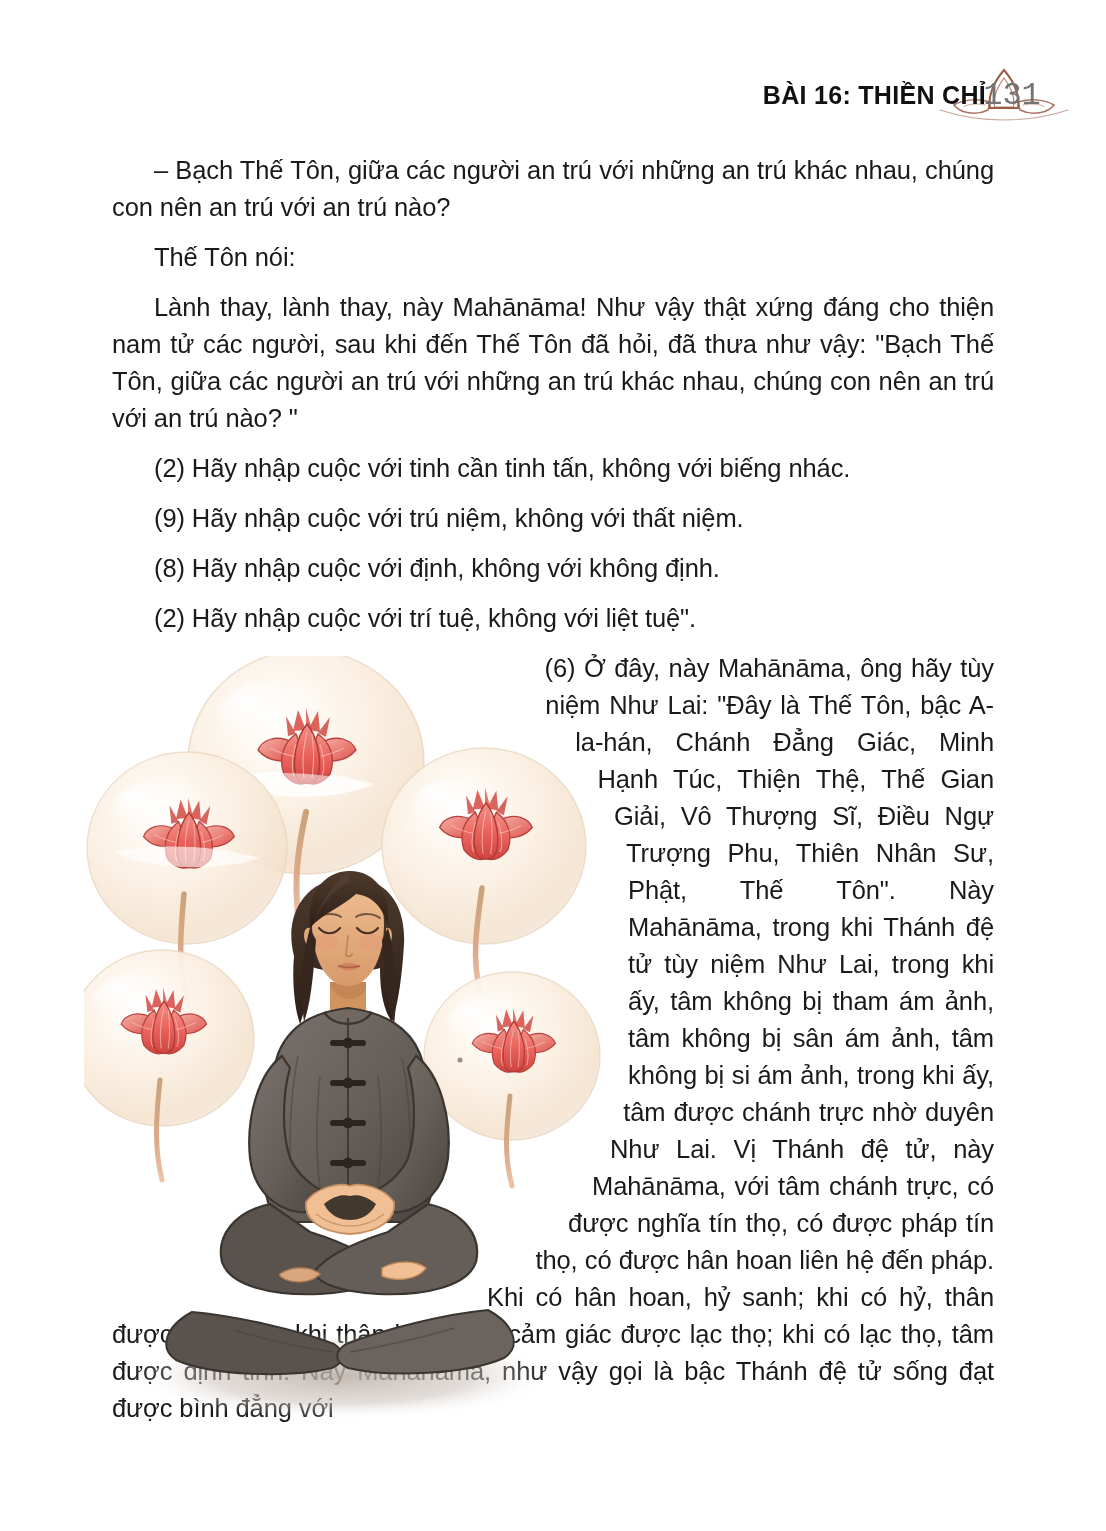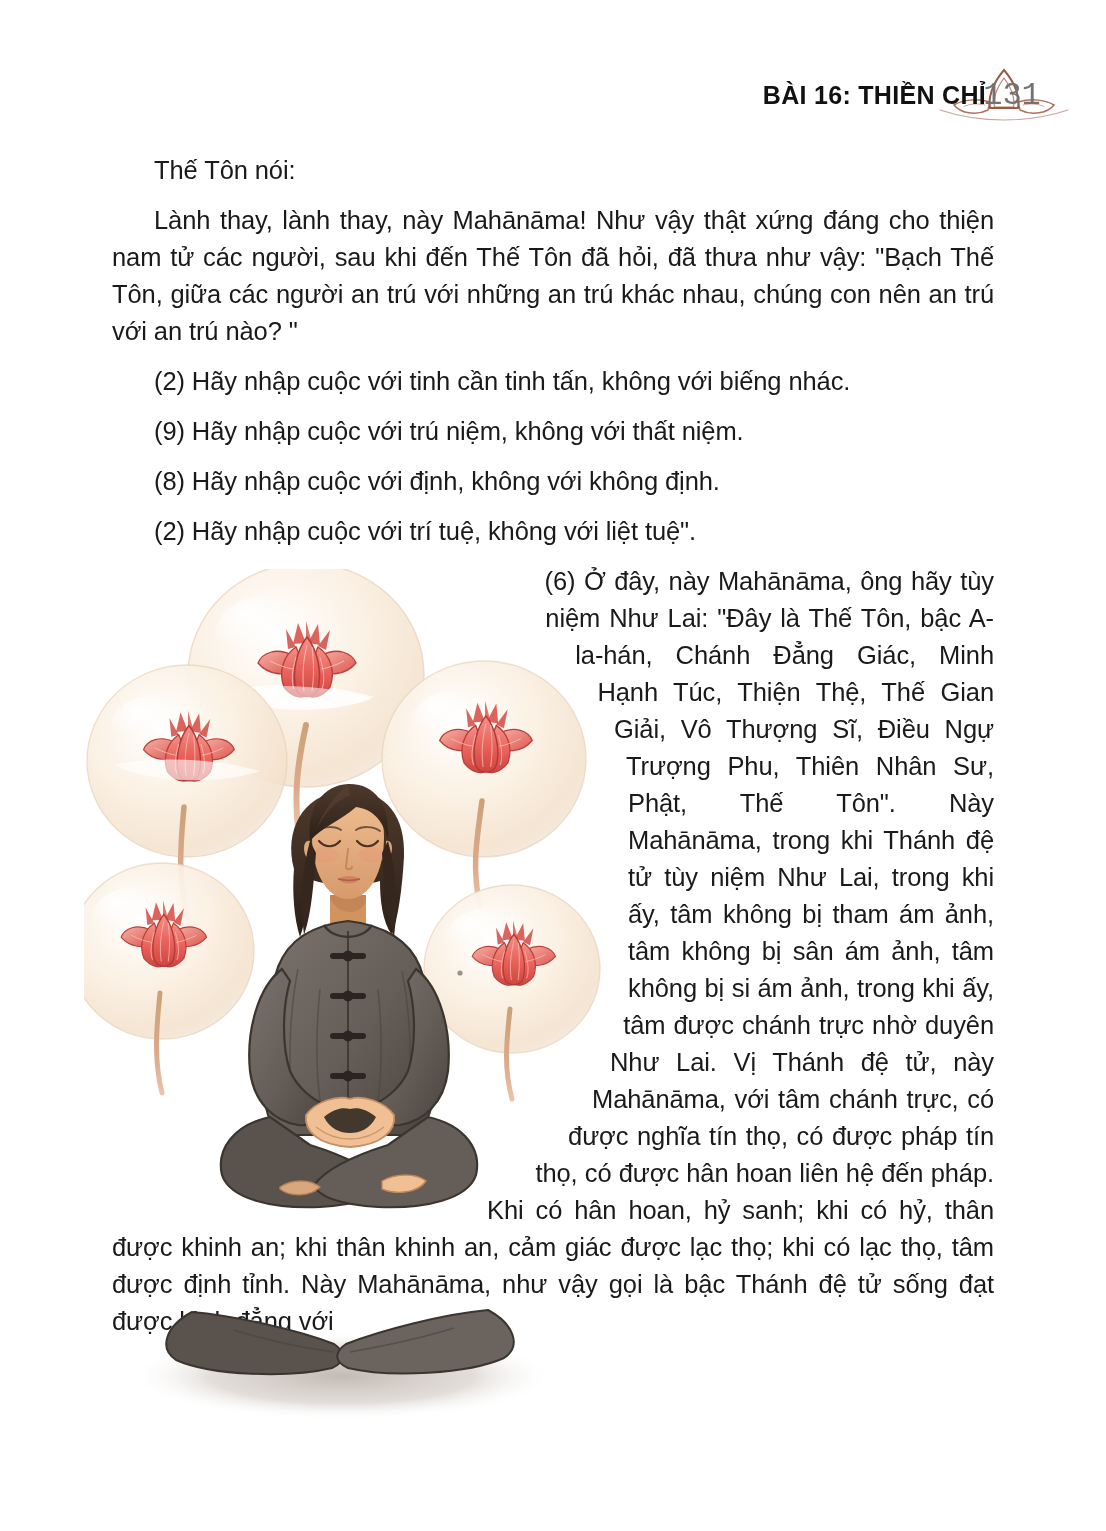--- a/index.html
+++ b/index.html
@@ -101,20 +101,21 @@
 
           <path d="M2 52 C26 60 48 62 66 62 C84 62 106 60 130 52" stroke-width="1.1" opacity="0.55"></path>
         </g>
       </svg>
       <div class="page-number">131</div>
     </div>
   </div>
 
   <div class="body-wrap">
 
+    <p class="just">– Bạch Thế Tôn, giữa các người an trú với những an trú khác nhau, chúng con nên an trú với an trú nào?</p>
     <p>Thế Tôn nói:</p>
     <p class="just">Lành thay, lành thay, này Mahānāma! Như vậy thật xứng đáng cho thiện nam tử các người, sau khi đến Thế Tôn đã hỏi, đã thưa như vậy: "Bạch Thế Tôn, giữa các người an trú với những an trú khác nhau, chúng con nên an trú với an trú nào? "</p>
     <p>(2) Hãy nhập cuộc với tinh cần tinh tấn, không với biếng nhác.</p>
     <p>(9) Hãy nhập cuộc với trú niệm, không với thất niệm.</p>
     <p>(8) Hãy nhập cuộc với định, không với không định.</p>
     <p>(2) Hãy nhập cuộc với trí tuệ, không với liệt tuệ".</p>
 
     <div class="para-wrap">
 
       <div class="illus-float">

